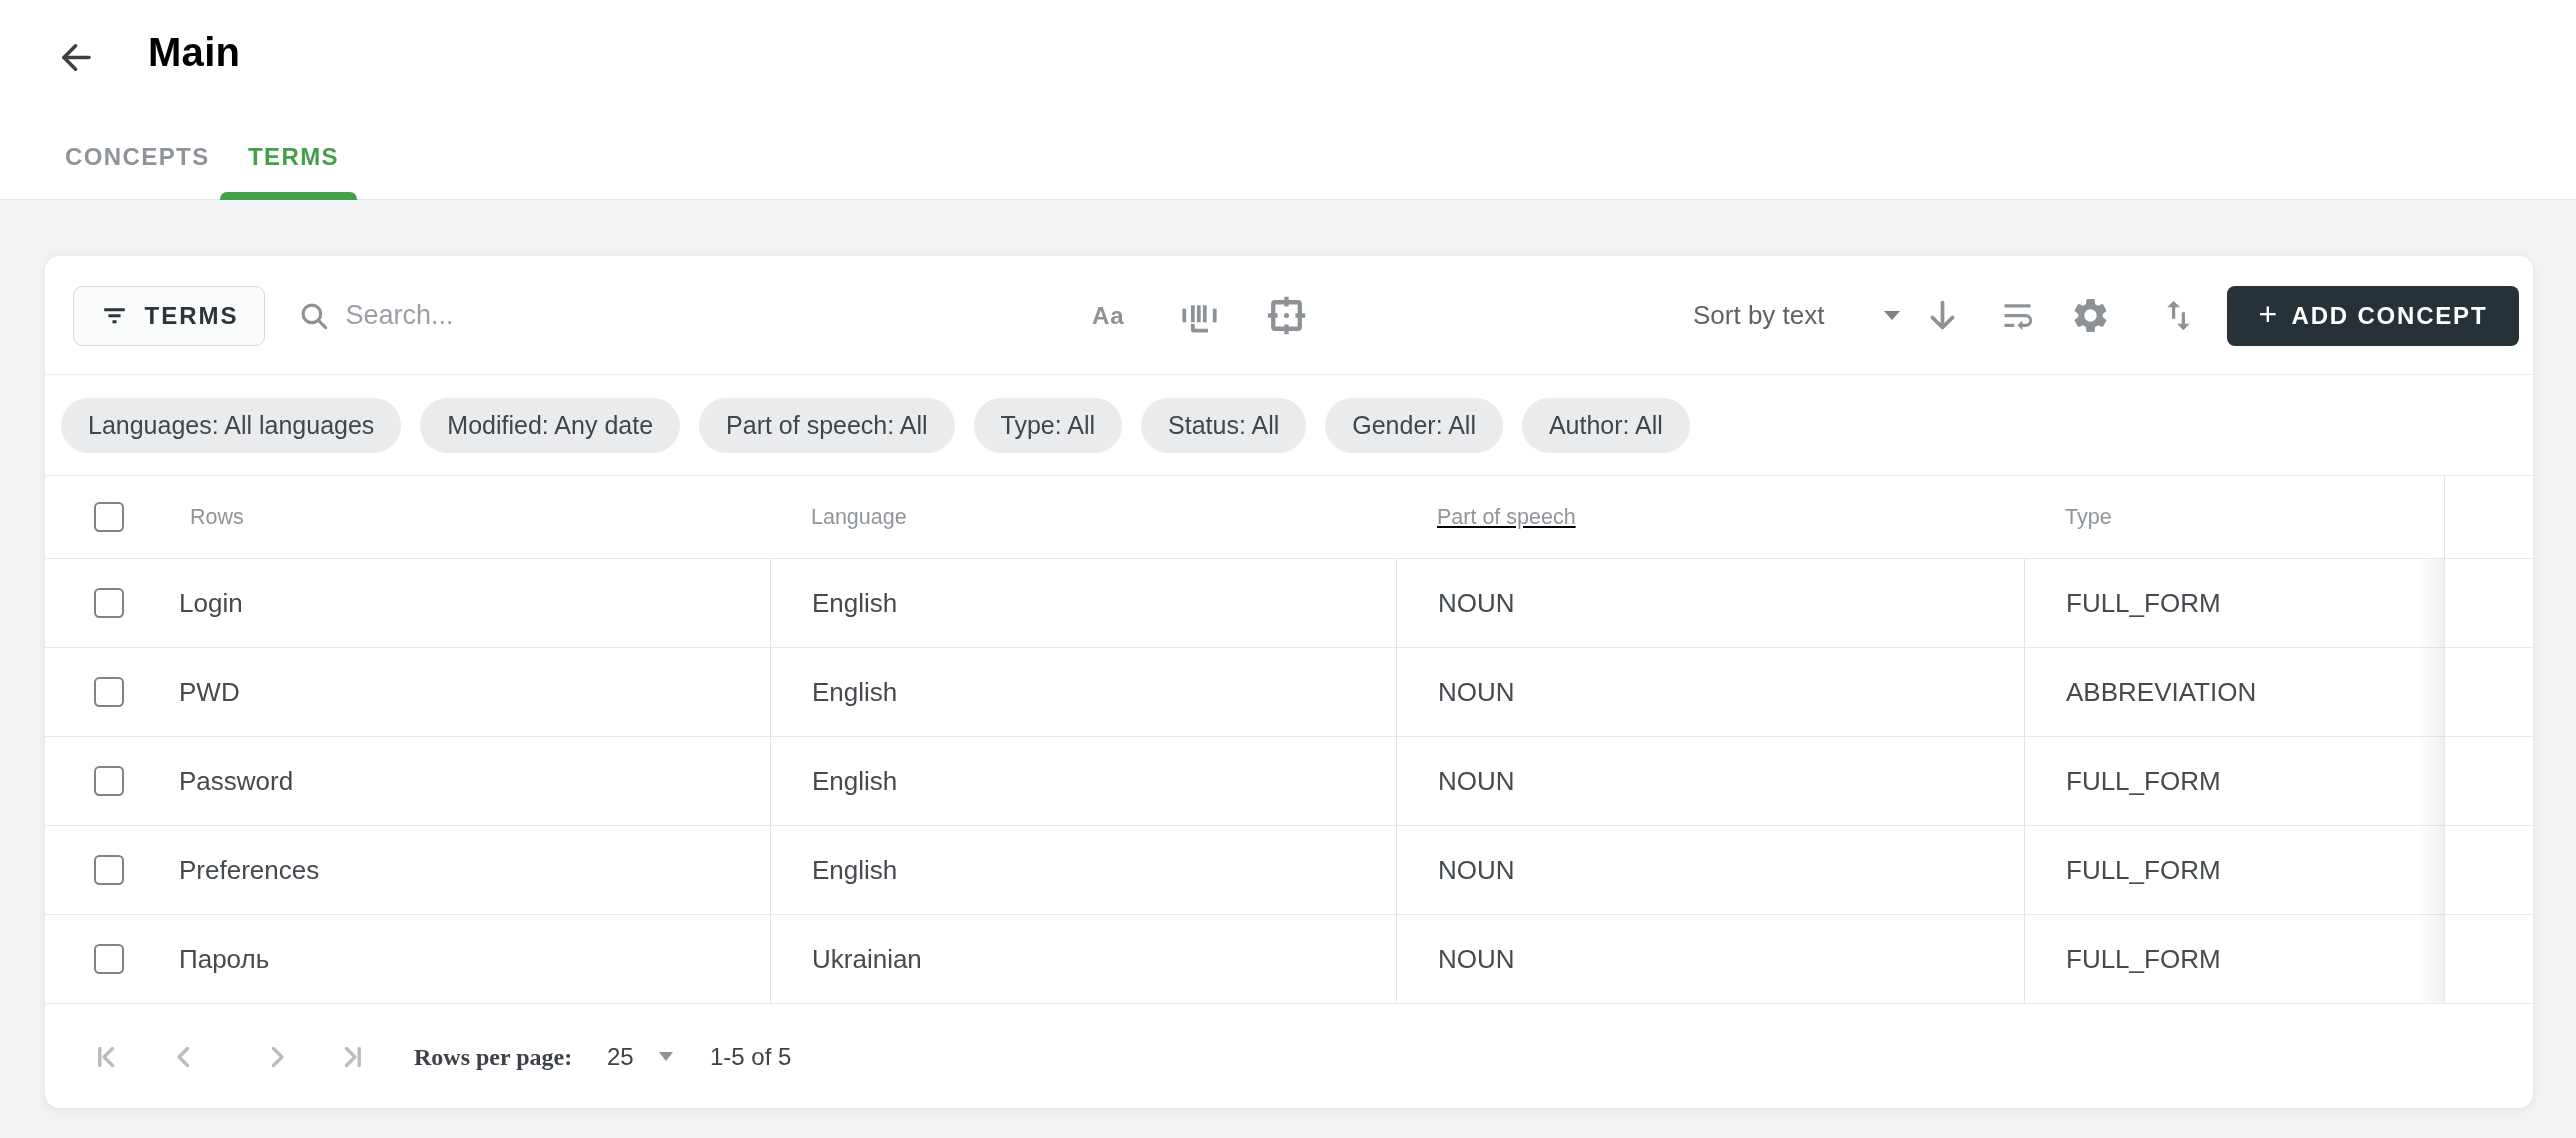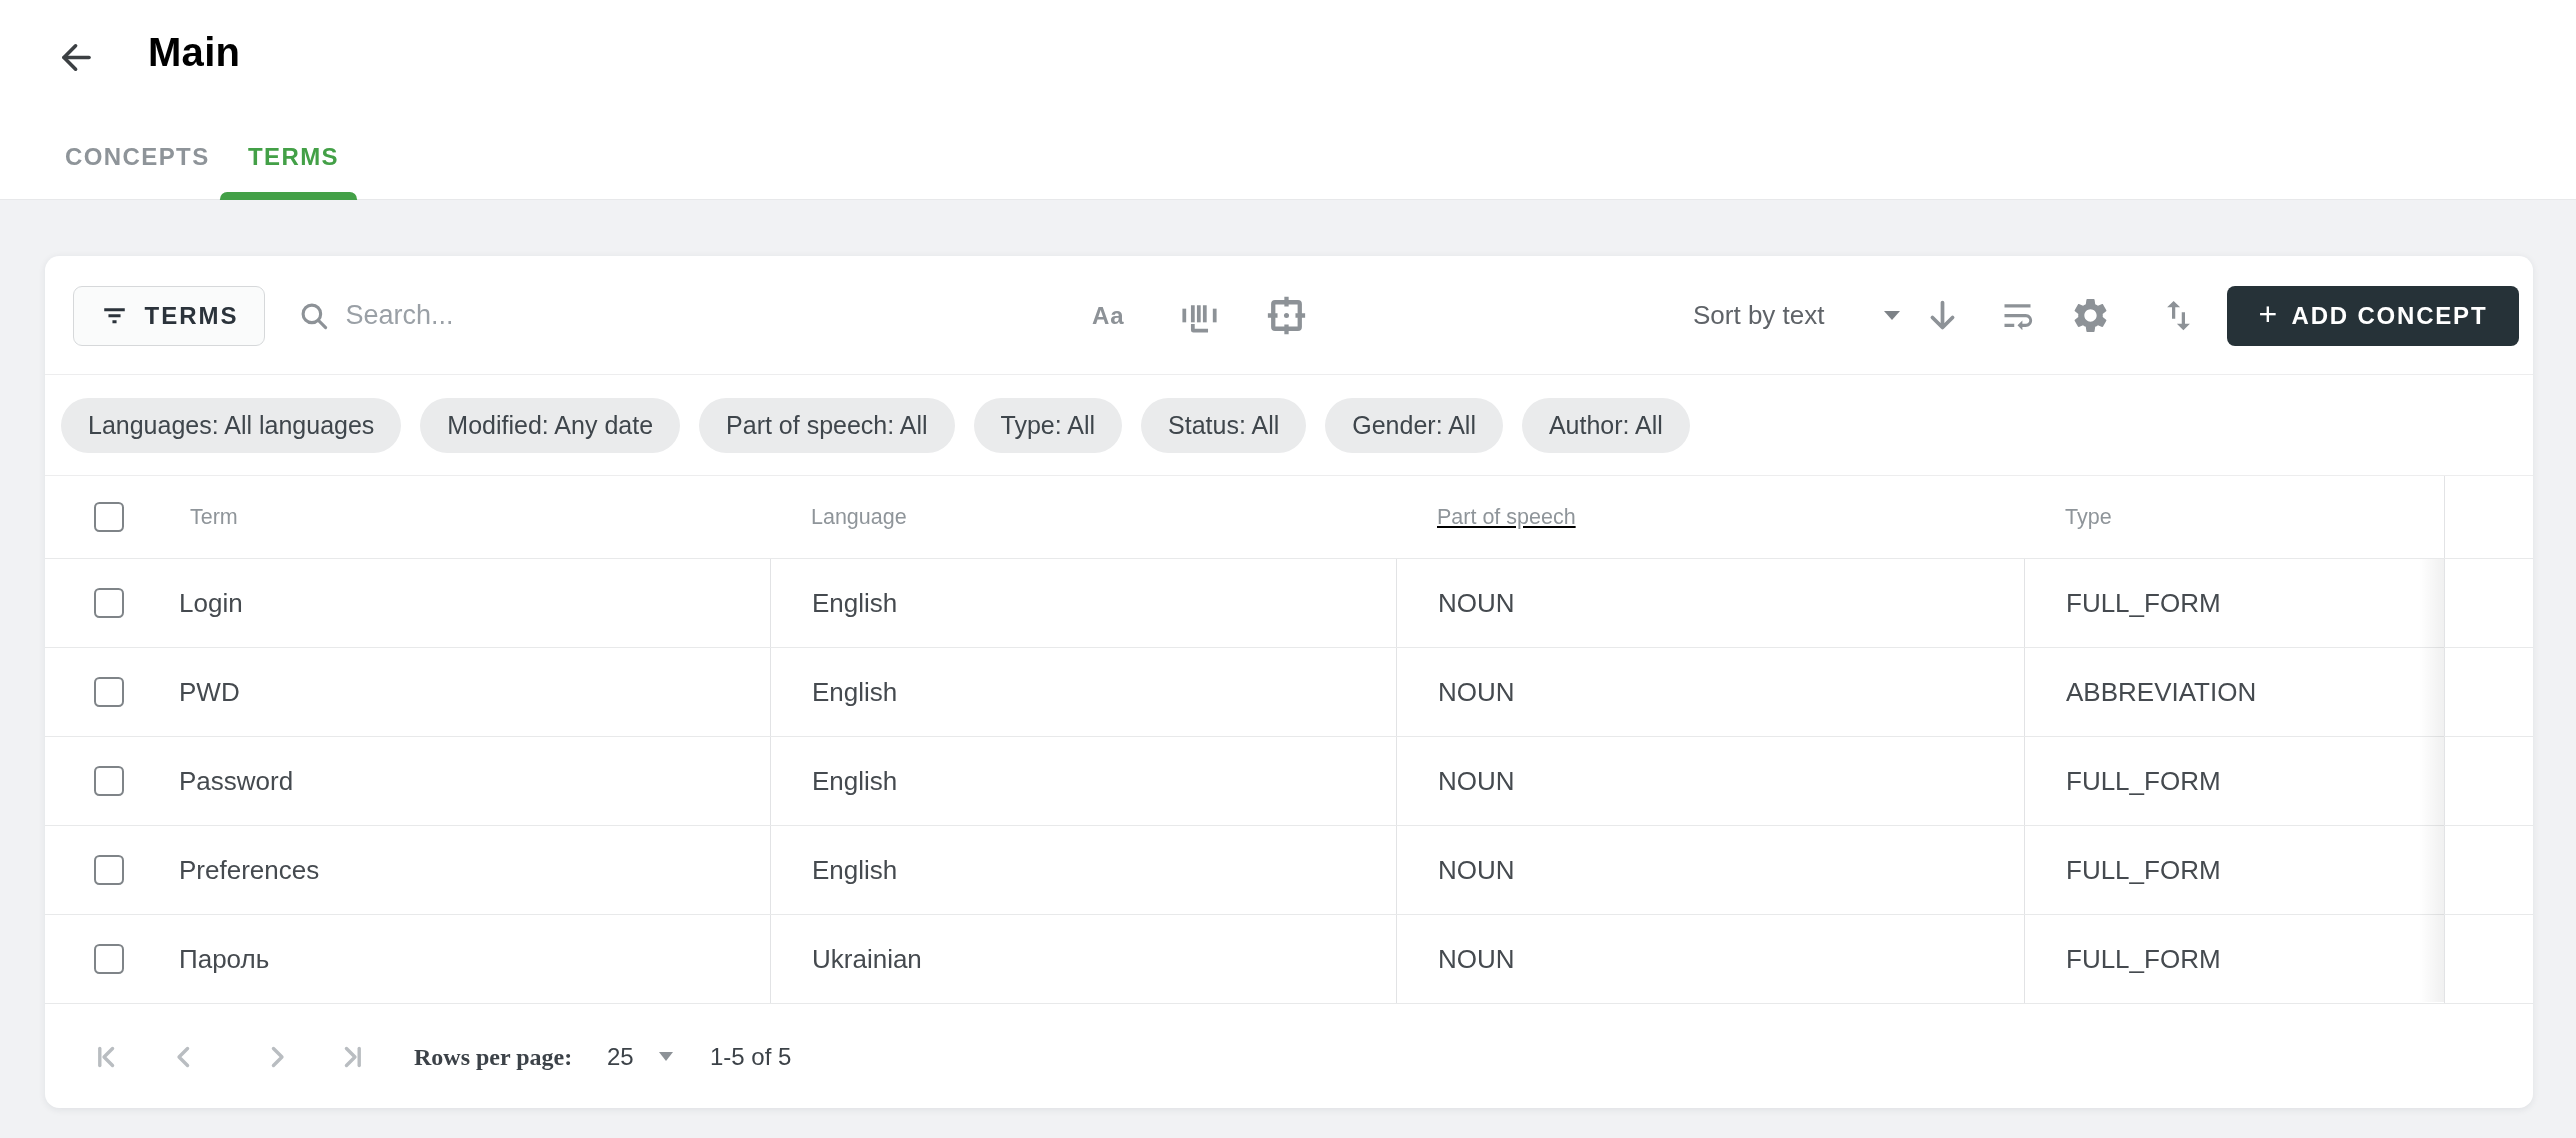--- a/index.html
+++ b/index.html
@@ -185,21 +185,21 @@
 
   <div class="chip">Gender: All</div>
 
   <div class="chip">Author: All</div>
 </div>
 
     <div class="tablewrap">
       <div class="trow thead">
         <div class="cell cell-first">
           <div class="checkbox"></div>
-          <span class="hlabel term-h">Term</span>
+          <span class="hlabel term-h">Rows</span>
         </div>
         <div class="cell cell-pad" style="border-left:none;">
           <span class="hlabel">Language</span>
         </div>
         <div class="cell cell-pad" style="border-left:none;text-decoration:underline;">
           <span class="hlabel">Part of speech</span>
         </div>
         <div class="cell cell-pad" style="border-left:none;">
           <span class="hlabel">Type</span>
         </div>

